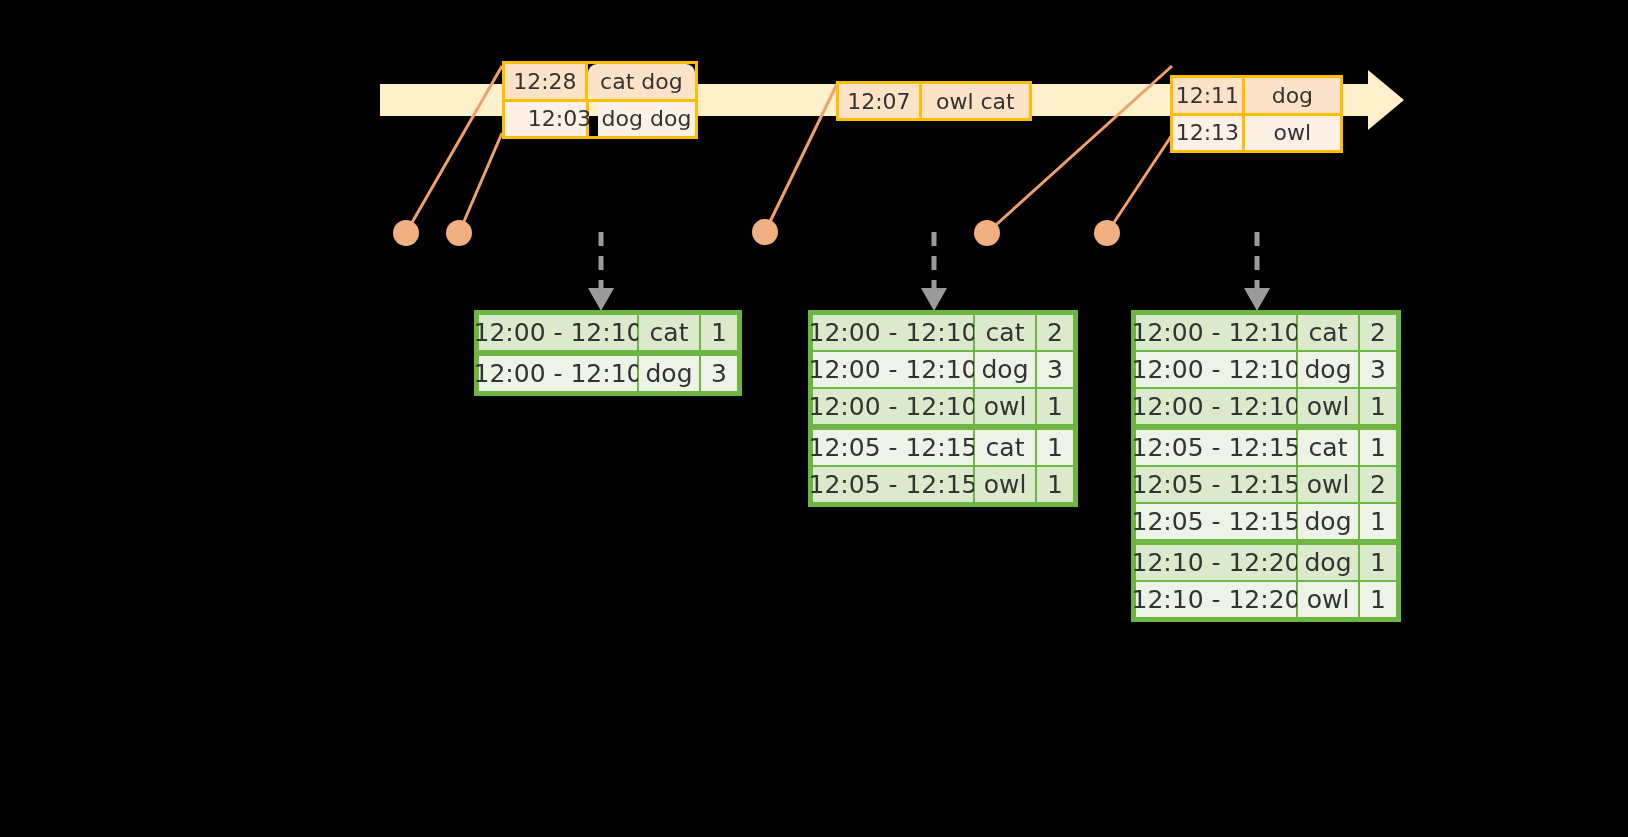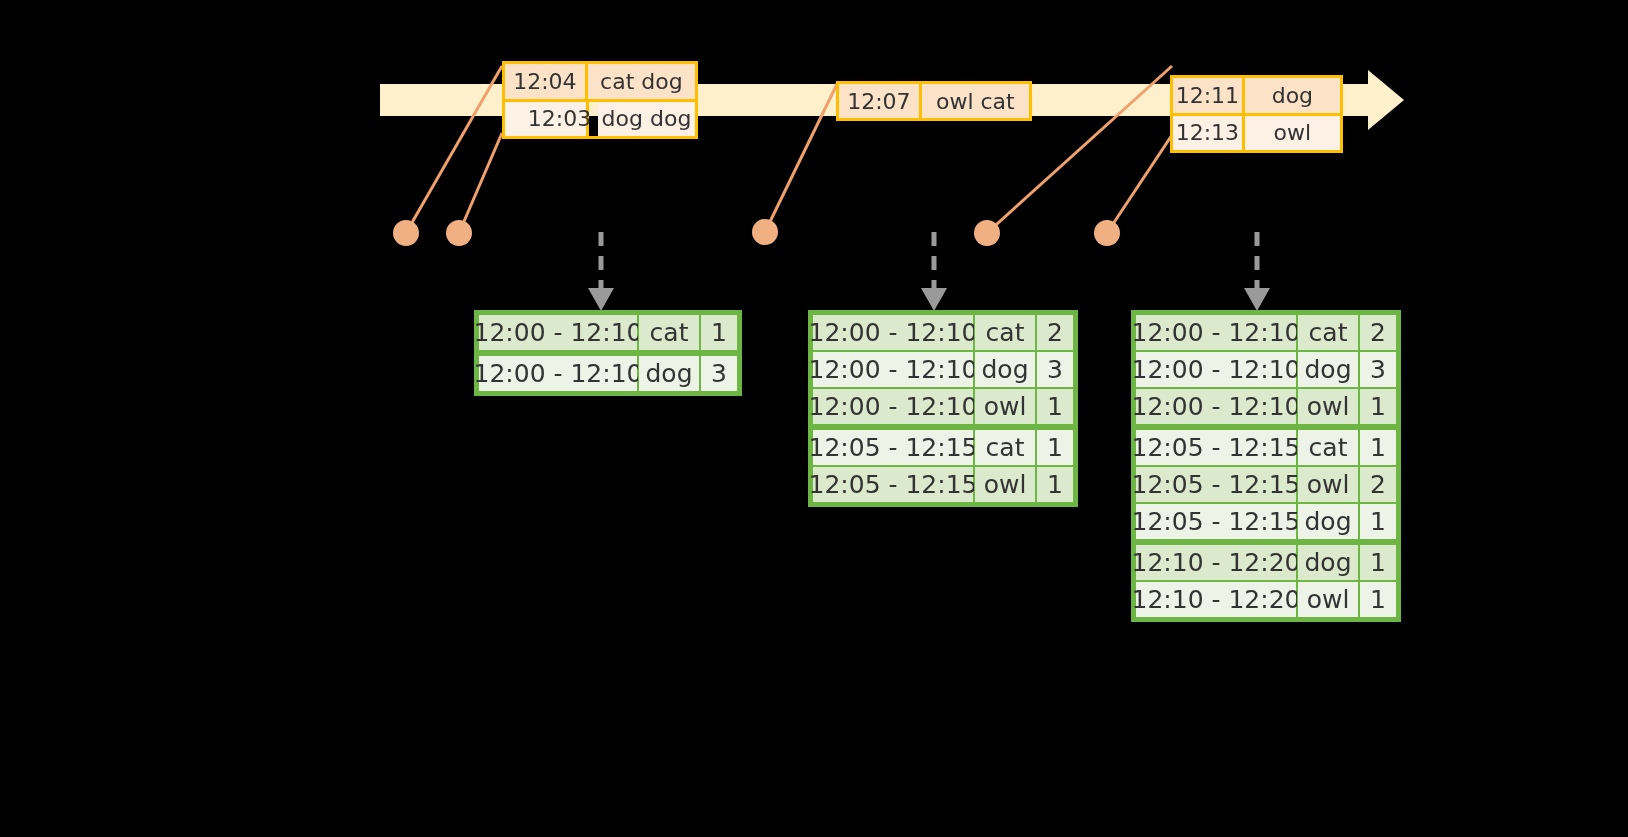--- a/index.html
+++ b/index.html
@@ -69,22 +69,22 @@
   </svg>
 
   <div class="dot" style="left:393px;top:220px;"></div>
   <div class="dot" style="left:446px;top:220px;"></div>
   <div class="dot" style="left:752px;top:219px;"></div>
   <div class="dot" style="left:974px;top:220px;"></div>
   <div class="dot" style="left:1094px;top:220px;"></div>
 
   <div class="evt-box" style="left:502px;top:61px;width:196px;height:78px;">
     <div class="evt-row shade-a">
-      <div class="evt-time" style="width:84px;">12:04</div>
-      <div class="evt-words" style="width:109px;">cat dog</div>
+      <div class="evt-time" style="width:84px;">12:28</div>
+      <div class="evt-words" style="width:109px;border-radius:9px;">cat dog</div>
     </div>
     <div class="evt-row shade-b">
       <div class="evt-time" style="width:84px;padding-left:28px;">12:03</div>
       <div class="evt-words" style="width:109px;margin-left:9px;">dog dog</div>
     </div>
   </div>
 
   <div class="evt-box" style="left:836px;top:81px;width:196px;height:40px;">
     <div class="evt-row shade-a">
       <div class="evt-time" style="width:84px;">12:07</div>

